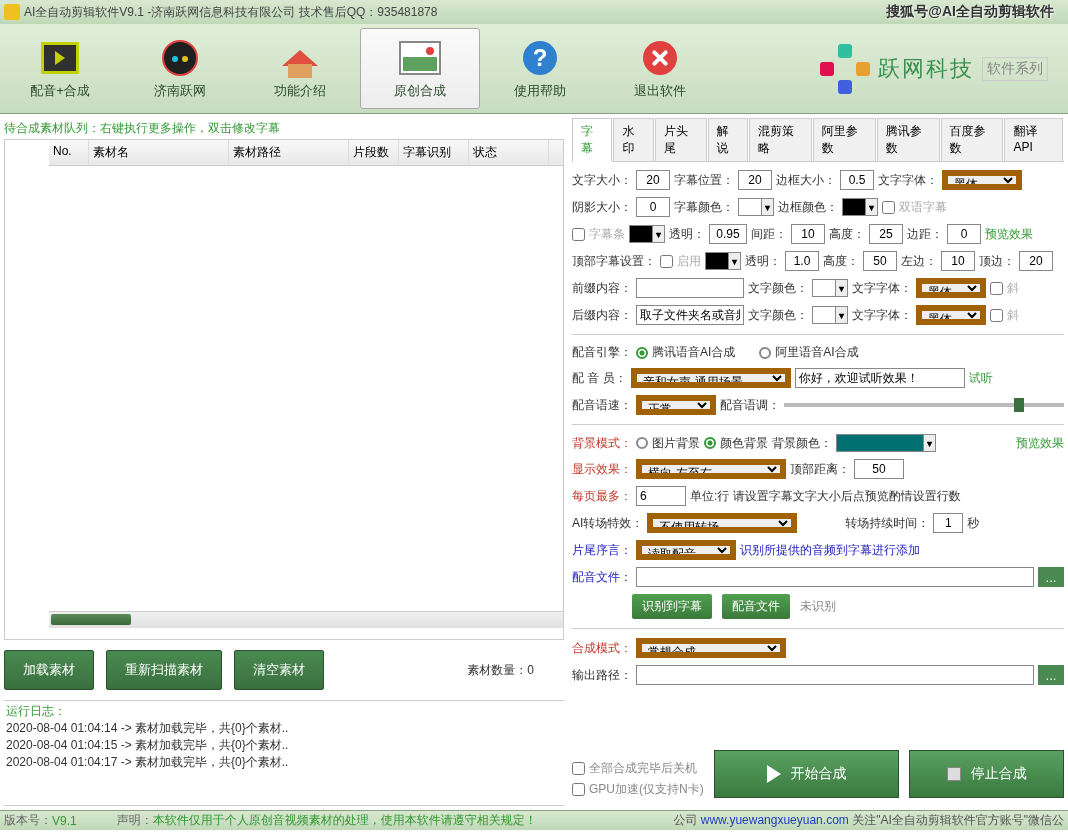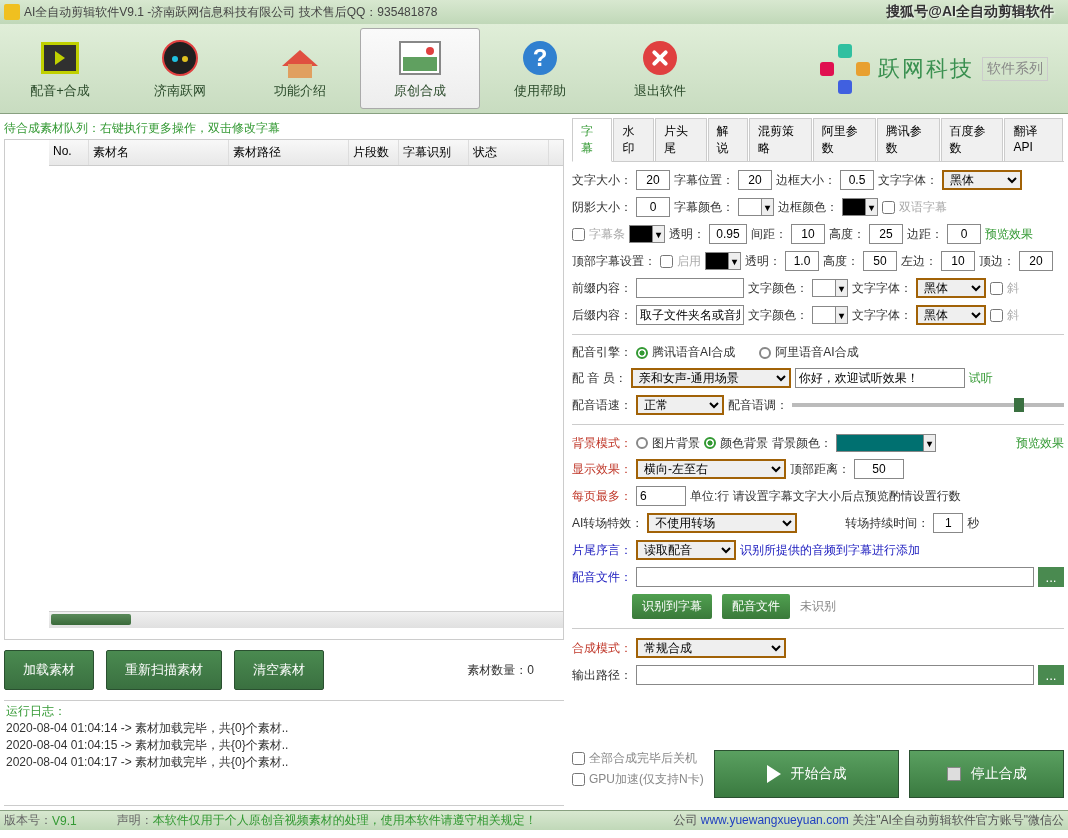--- a/index.html
+++ b/index.html
@@ -47,38 +47,38 @@
 .tab { padding: 4px 8px; border: 1px solid #ccc; border-bottom: none; background: #f0f0f0; margin-right: 1px; cursor: pointer; font-size: 12px; }
 .tab.active { background: #fff; color: #339933; border-bottom: 1px solid #fff; margin-bottom: -1px; }
 
 .form-area { flex: 1; display: flex; flex-direction: column; gap: 7px; padding: 8px 0; }
 .row { display: flex; align-items: center; gap: 4px; font-size: 12px; }
 .row label { color: #333; }
 .row label.red { color: #c0392b; }
 .row label.blue { color: #2020c0; }
 .inp { border: 1px solid #888; padding: 1px 3px; height: 20px; text-align: center; font-size: 12px; }
 .inp.left { text-align: left; }
-.sel { border: 2px solid #a16207; height: 20px; font-size: 12px; padding: 0 2px; }
+.sel { border: 6px solid #a16207; height: 20px; font-size: 12px; padding: 0 2px; }
 .color-sw { width: 36px; height: 18px; border: 1px solid #888; display: inline-flex; }
 .color-sw i { flex:1; }
 .color-sw b { width: 12px; background: #eee; border-left: 1px solid #888; font-size: 10px; display: flex; align-items: center; justify-content: center; }
 .chk { width: 13px; height: 13px; }
 .link-g { color: #339933; cursor: pointer; }
 .hr { border-top: 1px solid #ccc; margin: 2px 0; }
 
 .radio { width: 12px; height: 12px; border-radius: 50%; border: 2px solid #888; display: inline-block; }
 .radio.on { border-color: #339933; background: radial-gradient(#339933 40%, #fff 50%); }
 
 .slider { flex:1; height: 4px; background: #bbb; position: relative; }
 .slider .knob { position: absolute; right: 40px; top: -5px; width: 10px; height: 14px; background: #3a7040; }
 
 .btn-s { background: linear-gradient(#50a050,#3a7a3a); color: #fff; border: none; padding: 4px 10px; cursor: pointer; border-radius: 2px; font-size: 12px; }
 .btn-dots { background: #4a8a50; color: #fff; border: none; width: 26px; height: 20px; cursor: pointer; }
 
-.bottom-actions { display: flex; align-items: flex-start; gap: 10px; padding: 8px 0; }
+.bottom-actions { display: flex; align-items: flex-end; gap: 10px; padding: 8px 0; }
 .btn-big { flex: 1; background: linear-gradient(#5aa060,#3a7a40); color: #fff; border: 1px solid #2a5030; padding: 14px; font-size: 14px; cursor: pointer; display: flex; align-items: center; justify-content: center; gap: 10px; }
 .play-tri { width:0; height:0; border-left: 14px solid #fff; border-top: 9px solid transparent; border-bottom: 9px solid transparent; }
 .stop-sq { width: 14px; height: 14px; background: #ddd; border: 1px solid #888; }
 .cb-col { display: flex; flex-direction: column; gap: 4px; font-size: 12px; color: #888; }
 .cb-col label { display: flex; align-items: center; gap: 4px; }
 
 .statusbar { height: 20px; background: linear-gradient(#d8e8d0, #c0d8b8); display: flex; align-items: center; font-size: 12px; padding: 0 4px; color: #555; border-top: 1px solid #88a080; justify-content: flex-end; }
 .statusbar .ver-lbl { color: #666; }
 .statusbar .ver { color: #339933; margin-right: 40px; }
 .statusbar .decl { color: #339933; }
@@ -303,21 +303,21 @@
         <label>阿里语音AI合成</label>
       </div>
       <div class="row">
         <label>配 音 员：</label>
         <select class="sel" style="width:160px"><option>亲和女声-通用场景</option></select>
         <input class="inp left" style="width: 170px;" value="你好，欢迎试听效果！">
         <span class="link-g">试听</span>
       </div>
       <div class="row">
         <label>配音语速：</label>
-        <select class="sel" style="width:88px"><option>正常</option></select>
+        <select class="sel" style="width:80px"><option>正常</option></select>
         <label>配音语调：</label>
         <div class="slider">
             <div class="knob"></div>
           </div>
       </div>
       <div class="hr"></div>
       <div class="row">
         <label class="red">背景模式：</label>
         <span class="radio"></span>
         <label>图片背景</label>

